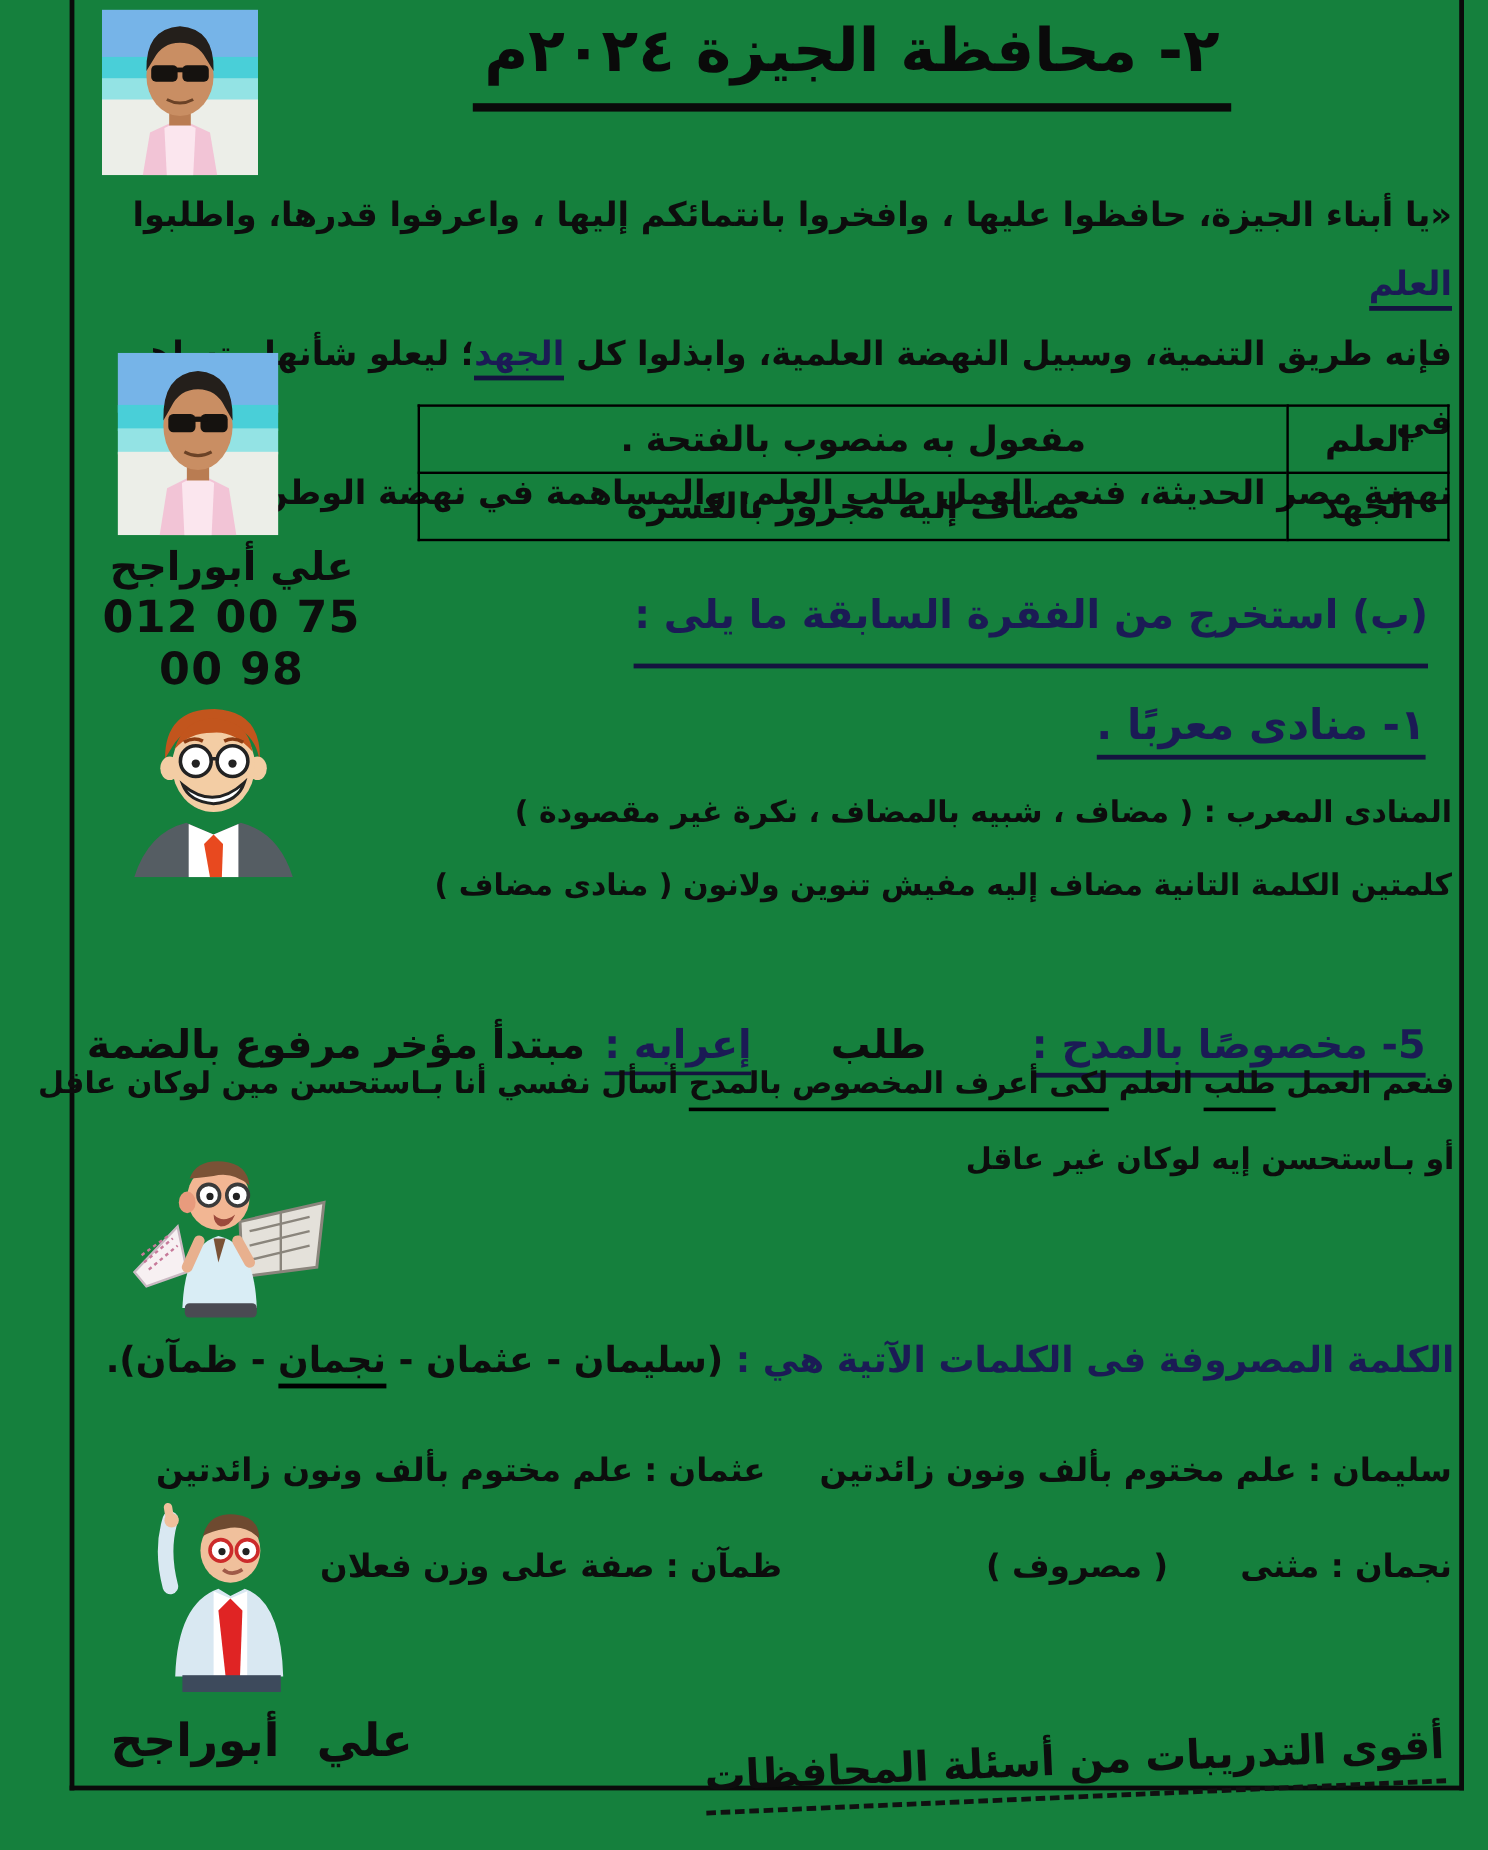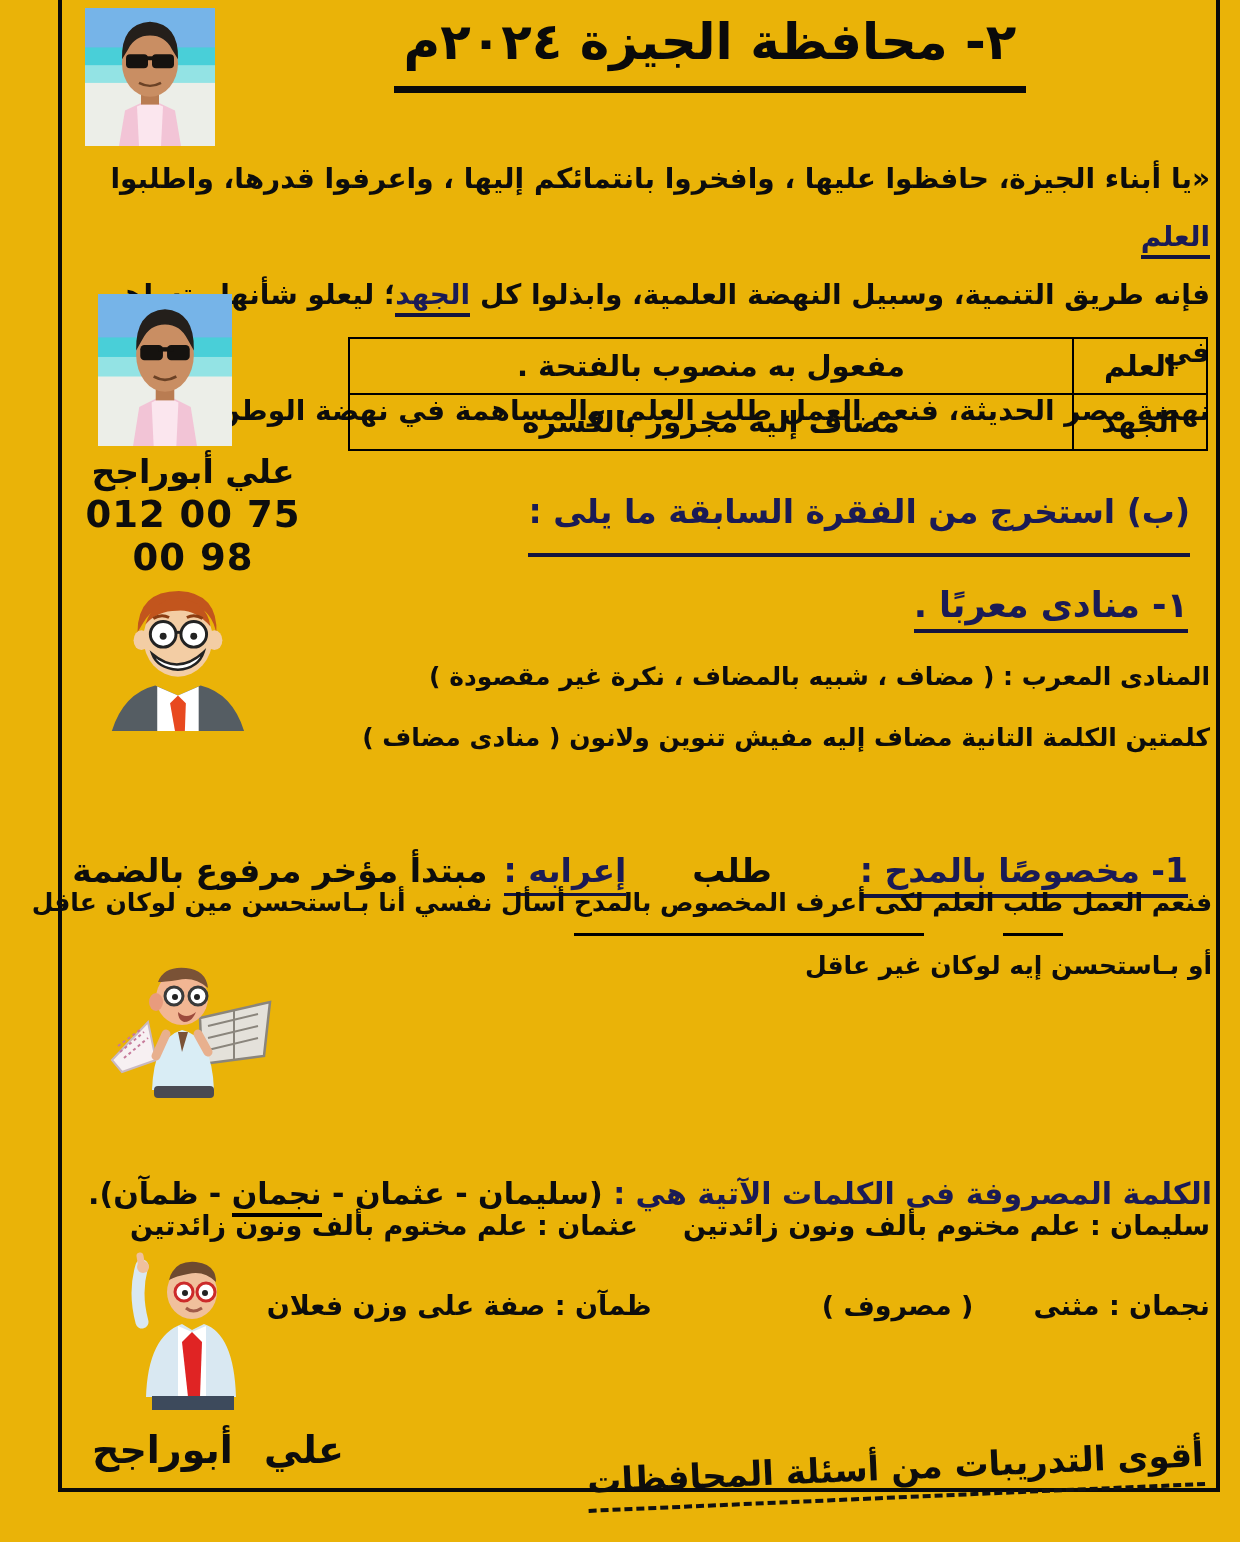--- a/index.html
+++ b/index.html
@@ -1,19 +1,19 @@
 <!DOCTYPE html>
 <html lang="ar"><head>
 <meta charset="utf-8">
 <style>
   html,body{margin:0;padding:0;background:#ffffff;}
   #page{
     position:relative;
     width:1240px;height:1542px;
-    background:#eab308;
+    background:#15803d;
     font-family:"DejaVu Sans",sans-serif;
     color:#0d0d0d;
     overflow:hidden;
   }
   .abs{position:absolute;}
   .ar{direction:rtl;unicode-bidi:isolate;}
   .nowrap{white-space:nowrap;}
 
   
   .frame-left{left:58px;top:0;width:4px;height:1492px;background:#0a0a0a;}
@@ -59,29 +59,29 @@
   .item-row{display:flex;direction:rtl;align-items:baseline;}
   .item1-row{right:52px;top:585px;}
   .item1-label{font-size:35px;font-weight:bold;color:#1b1b55;border-bottom:4px solid #14143f;padding-bottom:4px;margin-left:103px;}
   .item1-answer{font-size:38px;font-weight:bold;color:#0a0a0a;}
 
   .note{font-size:25px;font-weight:bold;direction:rtl;text-align:right;}
   .n1{right:30px;top:662px;}
   .n2{right:30px;top:723px;}
   .n3{right:28px;top:888px;}
   .n4{right:28px;top:951px;}
-  .u-thin{border-bottom:3px solid #000;padding-bottom:16px;}
+  .u-thin{border-bottom:3px solid #000;padding-bottom:6px;}
 
   .item2-row{right:52px;top:806px;}
   .item2-label{font-size:33px;font-weight:bold;color:#1b1b55;border-bottom:4px solid #14143f;padding-bottom:4px;margin-left:88px;}
   .item2-answer{font-size:33px;font-weight:bold;margin-left:66px;}
   .item2-irab-label{font-size:33px;font-weight:bold;color:#1b1b55;border-bottom:3px solid #14143f;padding-bottom:3px;margin-left:16px;margin-top:45px;}
   .item2-irab-answer{font-size:33px;font-weight:bold;}
 
-  .question-row{right:28px;top:1176px;font-size:30px;font-weight:bold;direction:rtl;text-align:right;margin-left:40px;}
+  .question-row{right:28px;top:1116px;font-size:30px;font-weight:bold;direction:rtl;text-align:right;margin-left:40px;}
   .q-lead{color:#1b1b55;}
   .q-answer{border-bottom:4px solid #000;padding-bottom:2px;}
 
   .cnote{font-size:27px;font-weight:bold;}
   .cn-row1{right:30px;top:1210px;}
   .cn-row2{right:30px;top:1290px;}
   .ml45{margin-left:45px;} .ml60{margin-left:60px;} .ml170{margin-left:170px;}
 
   .footer-slogan{
     right:36px;top:1434px;font-size:34px;font-weight:bold;direction:rtl;
@@ -195,21 +195,21 @@
     </svg>
   </div>
 
   <div class="abs item-row item1-row">
     <span class="item1-label nowrap">١- منادى معربًا .</span>
   </div>
   <div class="abs note n2 nowrap">كلمتين الكلمة التانية مضاف إليه مفيش تنوين ولانون ( منادى مضاف )</div>
   <div class="abs note n1 nowrap">المنادى المعرب : ( مضاف ، شبيه بالمضاف ، نكرة غير مقصودة )</div>
 
   <div class="abs item-row item2-row">
-    <span class="item2-label nowrap">1- مخصوصًا بالمدح :</span>
+    <span class="item2-label nowrap">5- مخصوصًا بالمدح :</span>
     <span class="item2-answer nowrap">طلب</span>
     <span class="item2-irab-label nowrap">إعرابه :</span>
     <span class="item2-irab-answer nowrap">مبتدأ مؤخر مرفوع بالضمة</span>
   </div>
   <div class="abs note n3 nowrap"><span>فنعم العمل </span><span class="u-thin">طلب</span><span> العلم </span><span class="u-thin">لكى أعرف المخصوص بالمدح</span><span> أسأل نفسي أنا بـاستحسن مين  لوكان عاقل</span></div>
   <div class="abs note n4 nowrap">أو  بـاستحسن إيه لوكان غير عاقل</div>
 
   <div class="abs img-box cartoon2">
     <svg viewBox="0 0 200 150">
       <path d="M30 100 L66 62 L74 100 L40 112 Z" fill="#f7f0f2" stroke="#c9b9c2" stroke-width="2"></path>

